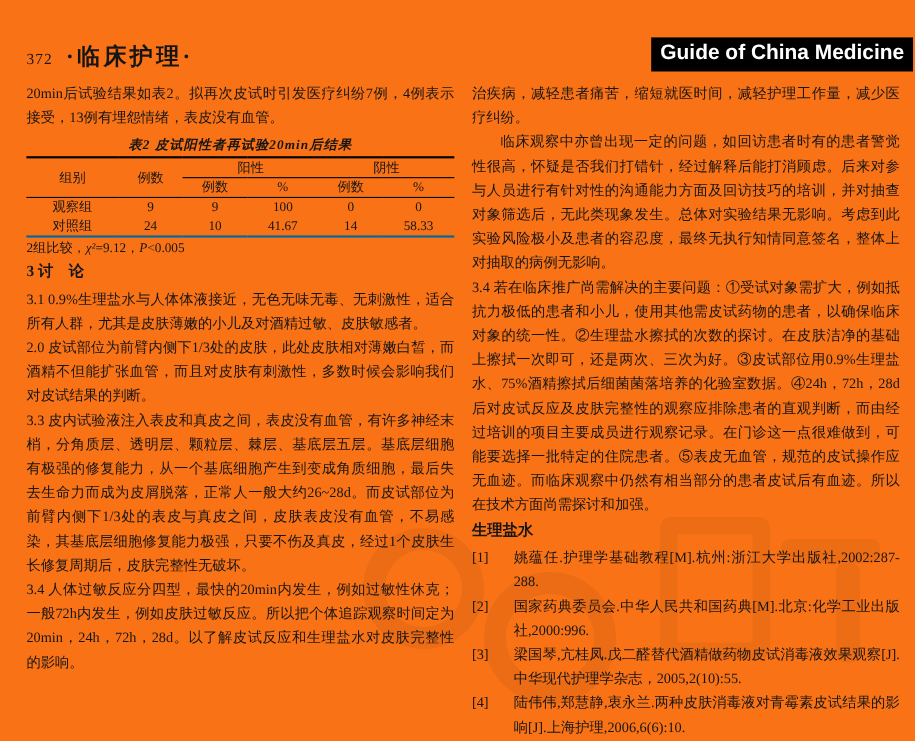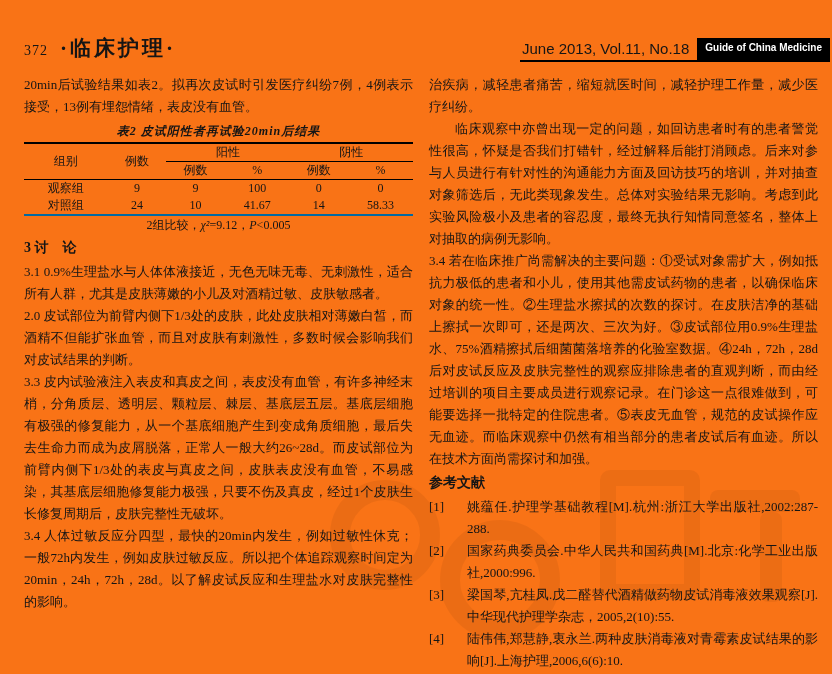--- a/index.html
+++ b/index.html
@@ -35,21 +35,21 @@
     font-size: 15px;
     padding: 2px 8px 3px 2px;
     border-bottom: 2px solid #000;
     align-self: flex-end;
   }
   .journal-badge {
     background: #000;
     color: #fff;
     font-family: "Liberation Sans", sans-serif;
     font-weight: bold;
-    font-size: 10px;
+    font-size: 19px;
     padding: 4px 8px 5px 8px;
     white-space: nowrap;
   }
 
   
   .columns {
     position: absolute;
     top: 74px; left: 24px; right: 14px; bottom: 0;
     display: flex;
     gap: 16px;
@@ -93,21 +93,21 @@
     font-weight: normal;
     text-align: center;
     padding: 1px 2px;
   }
   table.results th.spanner { border-bottom: 1px solid #000; }
   table.results tr.subhead th { border-bottom: 1px solid #000; }
   table.results th.rowspan2 { border-bottom: 1px solid #000; }
   .table-footnote {
     font-size: 12px;
     line-height: 19px;
-    text-align: center;
+    text-align: left;
   }
   .chi-italic { font-style: italic; }
 
   
   .reference-item { display: flex; }
   .reference-number { flex: 0 0 38px; }
   .reference-text { flex: 1; }
 
   
   .watermark { position: absolute; pointer-events: none; }
@@ -139,21 +139,20 @@
     <div class="wm-bar" style="left:710px; top:490px; width:90px; height:22px;"></div>
     <div class="wm-bar" style="left:760px; top:512px; width:22px; height:90px;"></div>
   </div>
 
   <div class="header">
     <div class="header-left">
       <span class="page-number">372</span>
       <span class="section-label">·临床护理·</span>
     </div>
     <div class="header-right">
-      <span class="issue-label">June 2013, Vol.11, No.18</span>
       <span class="journal-badge">Guide of China Medicine</span>
     </div>
   </div>
 
   <div class="columns">
 
     <div class="col">
       <p>20min后试验结果如表2。拟再次皮试时引发医疗纠纷7例，4例表示接受，13例有埋怨情绪，表皮没有血管。</p>
 
       <div class="table-block">
@@ -200,21 +199,21 @@
       <p>2.0 皮试部位为前臂内侧下1/3处的皮肤，此处皮肤相对薄嫩白皙，而酒精不但能扩张血管，而且对皮肤有刺激性，多数时候会影响我们对皮试结果的判断。</p>
       <p>3.3 皮内试验液注入表皮和真皮之间，表皮没有血管，有许多神经末梢，分角质层、透明层、颗粒层、棘层、基底层五层。基底层细胞有极强的修复能力，从一个基底细胞产生到变成角质细胞，最后失去生命力而成为皮屑脱落，正常人一般大约26~28d。而皮试部位为前臂内侧下1/3处的表皮与真皮之间，皮肤表皮没有血管，不易感染，其基底层细胞修复能力极强，只要不伤及真皮，经过1个皮肤生长修复周期后，皮肤完整性无破坏。</p>
       <p>3.4 人体过敏反应分四型，最快的20min内发生，例如过敏性休克；一般72h内发生，例如皮肤过敏反应。所以把个体追踪观察时间定为20min，24h，72h，28d。以了解皮试反应和生理盐水对皮肤完整性的影响。</p>
     </div>
 
     <div class="col">
       <p>治疾病，减轻患者痛苦，缩短就医时间，减轻护理工作量，减少医疗纠纷。</p>
       <p class="indented">临床观察中亦曾出现一定的问题，如回访患者时有的患者警觉性很高，怀疑是否我们打错针，经过解释后能打消顾虑。后来对参与人员进行有针对性的沟通能力方面及回访技巧的培训，并对抽查对象筛选后，无此类现象发生。总体对实验结果无影响。考虑到此实验风险极小及患者的容忍度，最终无执行知情同意签名，整体上对抽取的病例无影响。</p>
       <p>3.4 若在临床推广尚需解决的主要问题：①受试对象需扩大，例如抵抗力极低的患者和小儿，使用其他需皮试药物的患者，以确保临床对象的统一性。②生理盐水擦拭的次数的探讨。在皮肤洁净的基础上擦拭一次即可，还是两次、三次为好。③皮试部位用0.9%生理盐水、75%酒精擦拭后细菌菌落培养的化验室数据。④24h，72h，28d后对皮试反应及皮肤完整性的观察应排除患者的直观判断，而由经过培训的项目主要成员进行观察记录。在门诊这一点很难做到，可能要选择一批特定的住院患者。⑤表皮无血管，规范的皮试操作应无血迹。而临床观察中仍然有相当部分的患者皮试后有血迹。所以在技术方面尚需探讨和加强。</p>
 
-      <div class="references-heading">参考文献</div>
+      <div class="references-heading">生理盐水</div>
 
       <div class="reference-item">
         <span class="reference-number">[1]</span>
         <span class="reference-text">姚蕴任.护理学基础教程[M].杭州:浙江大学出版社,2002:287-288.</span>
       </div>
       <div class="reference-item">
         <span class="reference-number">[2]</span>
         <span class="reference-text">国家药典委员会.中华人民共和国药典[M].北京:化学工业出版社,2000:996.</span>
       </div>
       <div class="reference-item">

